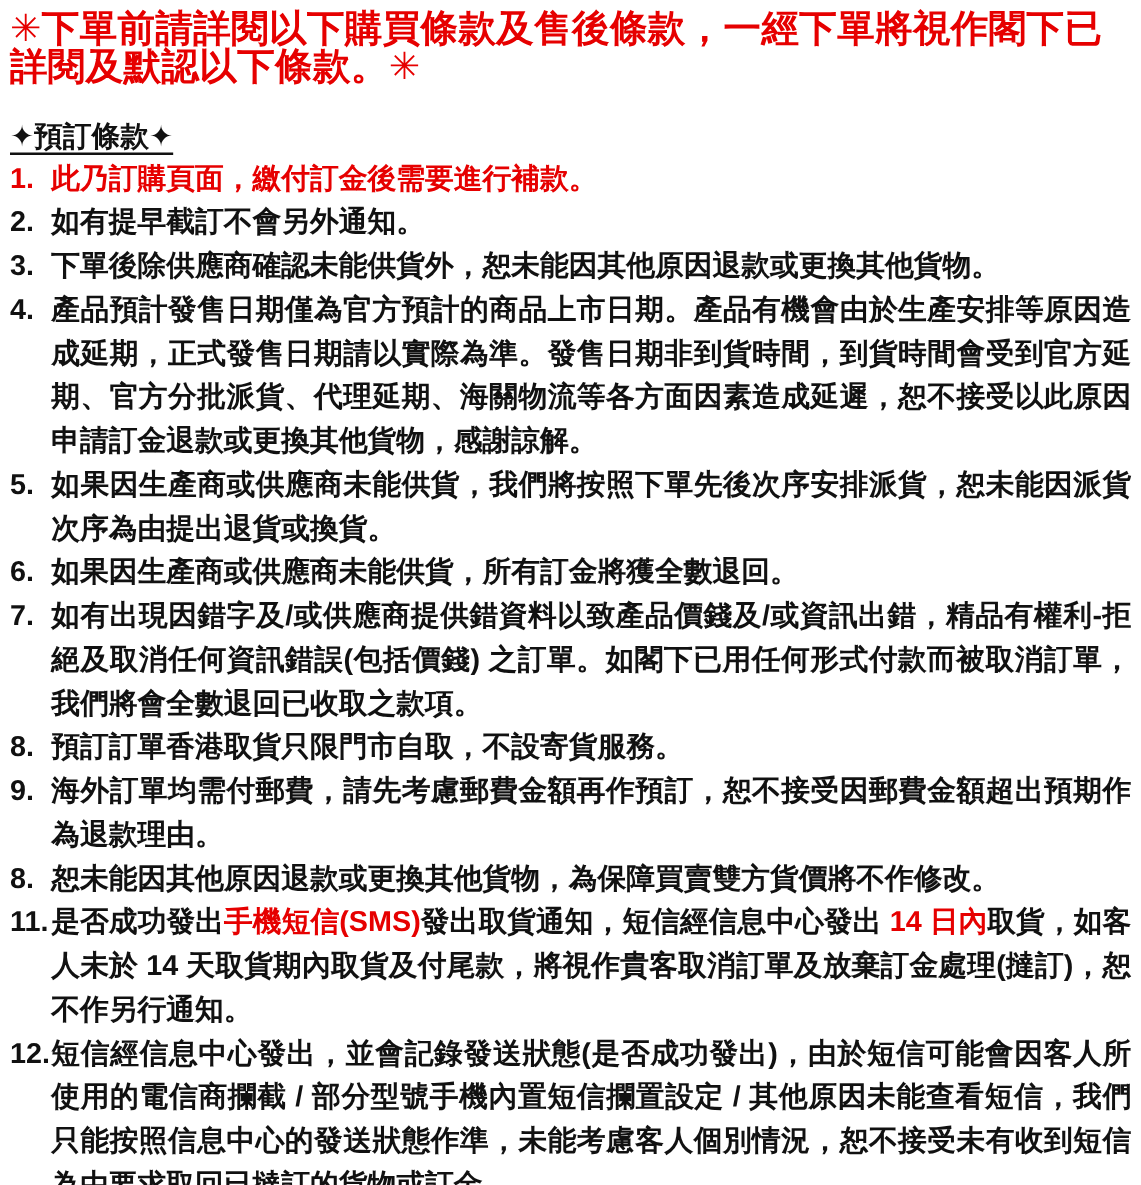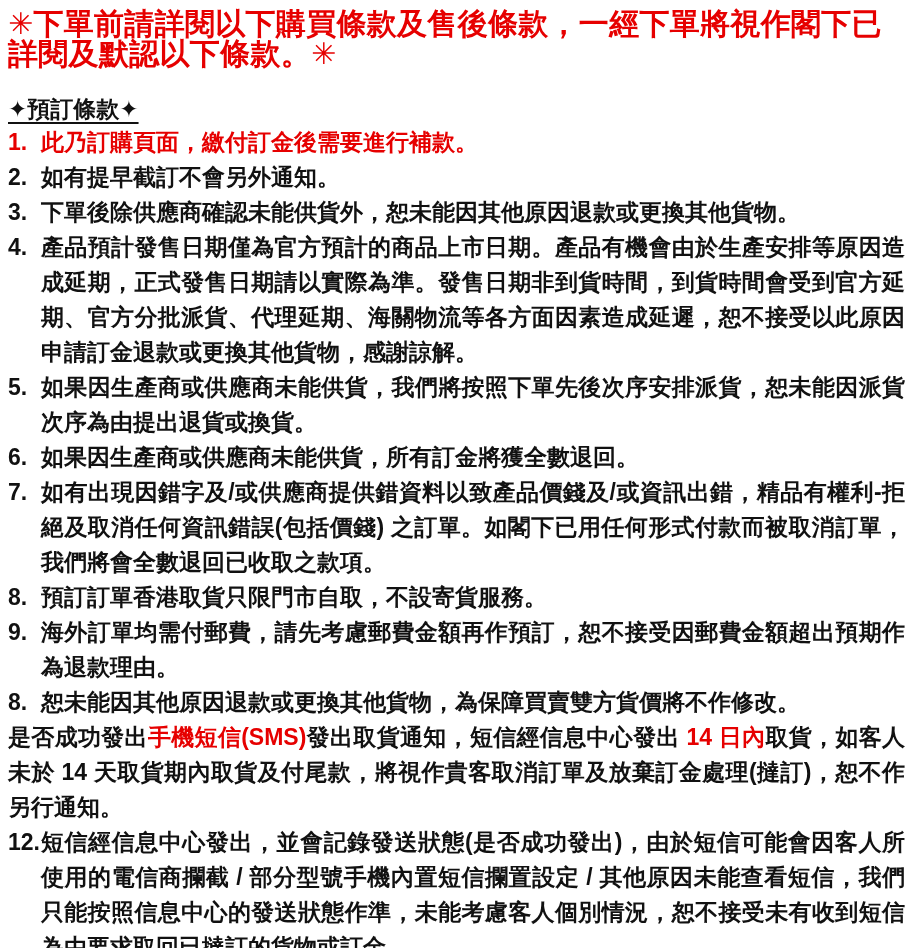--- a/index.html
+++ b/index.html
@@ -98,20 +98,21 @@
       </div>
       <div class="term-row">
         <span class="term-num">9.</span>
         <div class="term-text"><span class="seg plain">海外訂單均需付郵費，請先考慮郵費金額再作預訂，恕不接受因郵費金額超出預期作為退款理由。</span></div>
       </div>
       <div class="term-row">
         <span class="term-num">8.</span>
         <div class="term-text"><span class="seg plain">恕未能因其他原因退款或更換其他貨物，為保障買賣雙方貨價將不作修改。</span></div>
       </div>
       <div class="term-row">
+        <span class="term-num">11.</span>
         <div class="term-text"><span class="seg plain">是否成功發出</span><span class="seg red-underline">手機短信(SMS)</span><span class="seg plain">發出取貨通知，短信經信息中心發出 </span><span class="seg red-underline">14 日內</span><span class="seg plain">取貨，如客人未於 14 天取貨期內取貨及付尾款，將視作貴客取消訂單及放棄訂金處理(撻訂)，恕不作另行通知。</span></div>
       </div>
       <div class="term-row">
         <span class="term-num">12.</span>
         <div class="term-text"><span class="seg plain">短信經信息中心發出，並會記錄發送狀態(是否成功發出)，由於短信可能會因客人所使用的電信商攔截 / 部分型號手機內置短信攔置設定 / 其他原因未能查看短信，我們只能按照信息中心的發送狀態作準，未能考慮客人個別情況，恕不接受未有收到短信為由要求取回已撻訂的貨物或訂金。</span></div>
       </div>
     </div>
 </div>
 
 </body></html>

